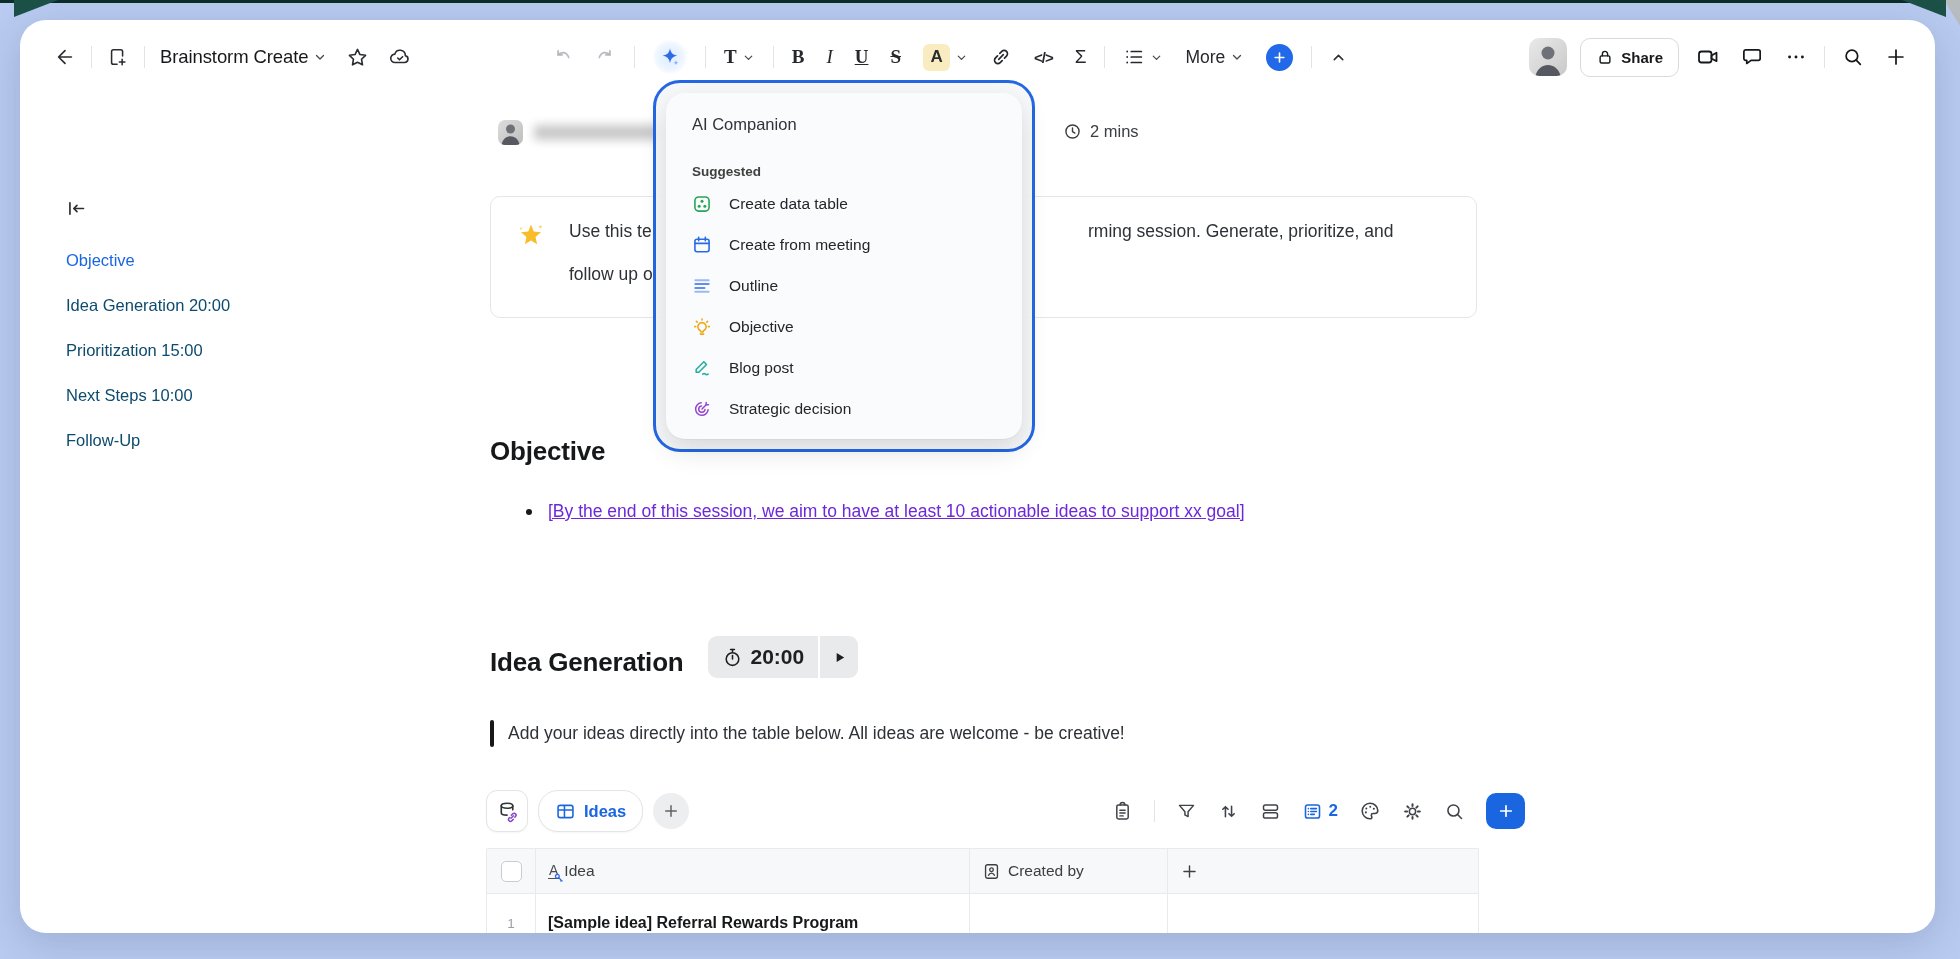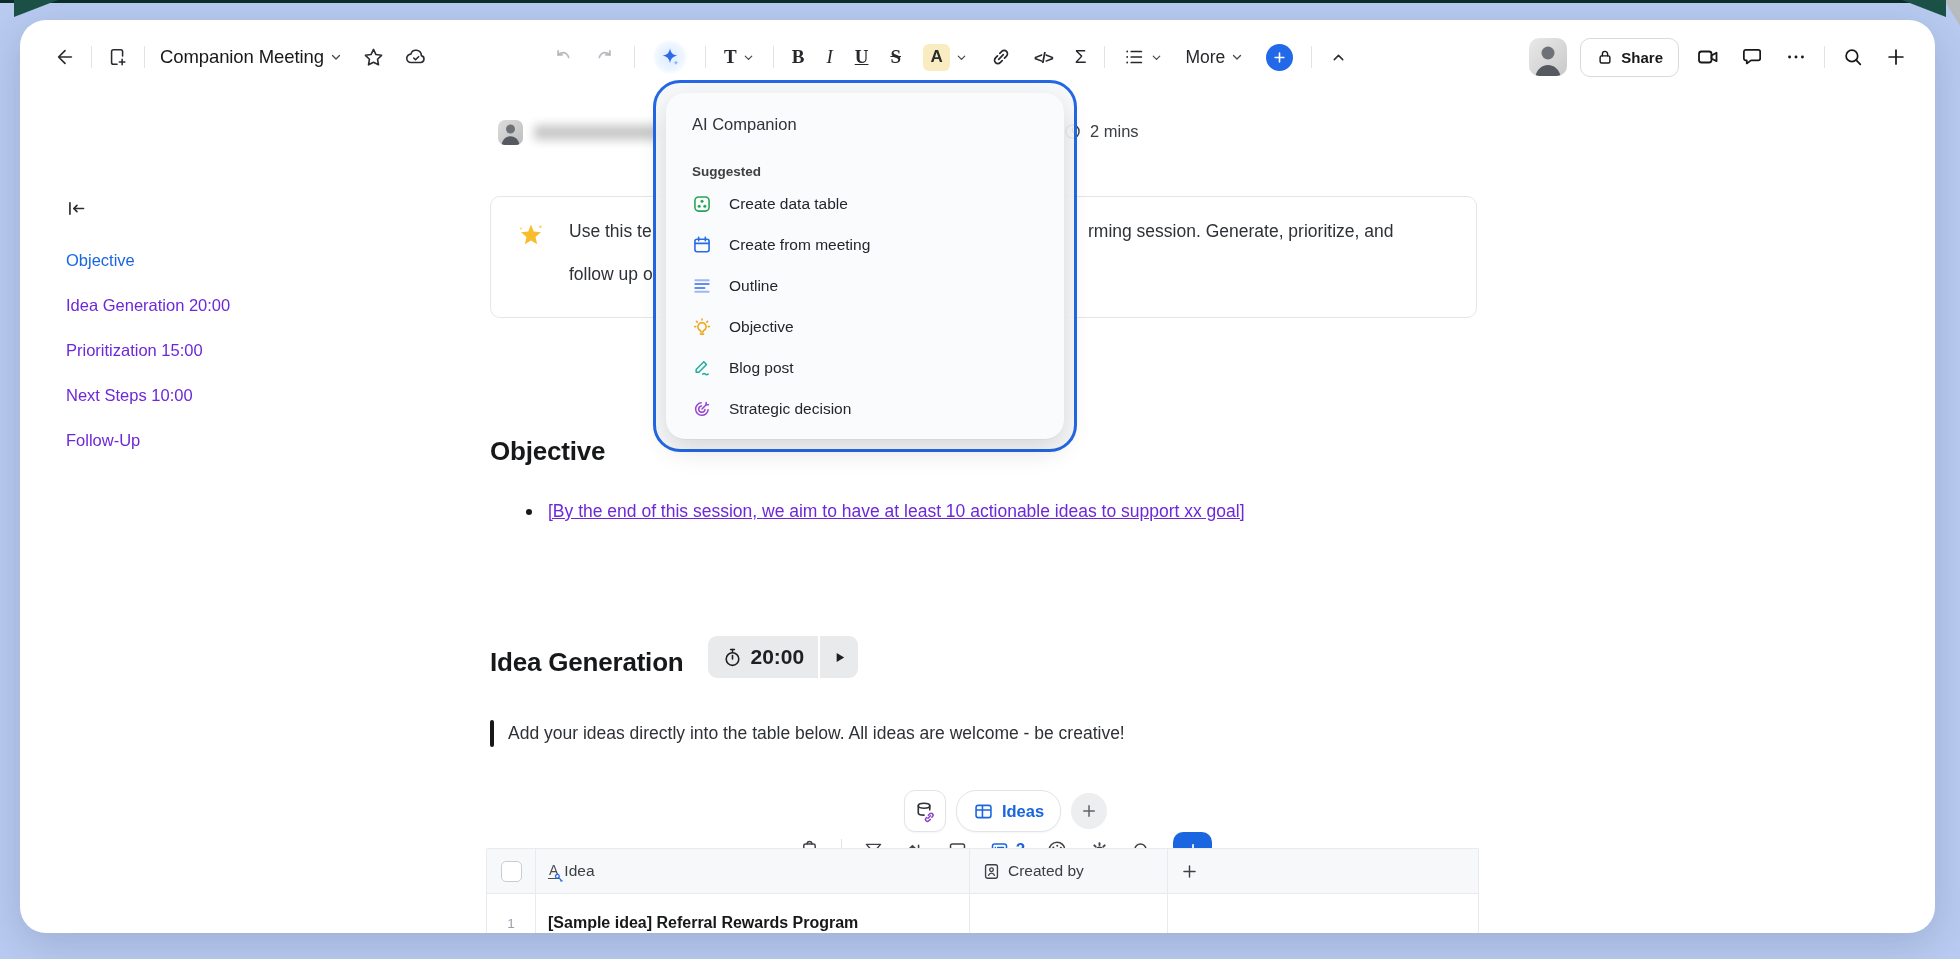--- a/index.html
+++ b/index.html
@@ -32,21 +32,21 @@
   .sparkle-wrap{width:34px;height:34px;border-radius:50%;background:radial-gradient(circle,#dcebff 0%,#eef6ff 55%,rgba(255,255,255,0) 75%);display:flex;align-items:center;justify-content:center;}
   .more-label{font-size:17.5px;color:#26282c;}
   .plus-circle{width:27px;height:27px;border-radius:50%;background:#2169e8;display:flex;align-items:center;justify-content:center;}
   .avatar{width:38px;height:38px;border-radius:10px;background:linear-gradient(135deg,#e9e9e9,#c9c9c9);overflow:hidden;position:relative;flex:none;}
   .avatar svg{position:absolute;left:0;top:2px;}
   .share-btn{display:inline-flex;align-items:center;gap:7px;height:37px;padding:0 15px;border:1px solid #d7dadd;border-radius:10px;background:#fff;cursor:pointer;}
   .share-label{font-size:15px;font-weight:700;color:#17181a;}
   
   .outline{position:absolute;left:46px;top:178px;}
   .outline-collapse{cursor:pointer;margin-bottom:28px;}
-  .outline-item{font-size:16.5px;color:#6d28d9;margin-bottom:26px;cursor:pointer;white-space:nowrap;}
+  .outline-item{font-size:16.5px;color:#0c4a6e;margin-bottom:26px;cursor:pointer;white-space:nowrap;}
   .outline-item.active{color:#1a66e0;font-weight:500;}
   
   .author-row{position:absolute;left:478px;top:100px;width:987px;height:28px;}
   .author-avatar{position:absolute;left:0;top:0;width:25px;height:25px;border-radius:7px;background:linear-gradient(135deg,#ddd,#bdbdbd);overflow:hidden;}
   .author-name-blur{position:absolute;left:36px;top:5px;width:128px;height:15px;background:#9b9b9b;border-radius:3px;filter:blur(5px);opacity:.55;}
   .read-time{position:absolute;left:565px;top:2px;display:flex;align-items:center;gap:8px;color:#3c4043;font-size:16.5px;}
   .callout{position:absolute;left:470px;top:176px;width:985px;height:120px;border:1px solid #e4e6e9;border-radius:10px;background:#fff;}
   .callout-star{position:absolute;left:25px;top:24px;}
   .callout-t1l{position:absolute;left:78px;top:24px;font-size:17.5px;color:#2e3136;white-space:nowrap;}
   .callout-t1r{position:absolute;left:553px;top:24px;font-size:17.5px;color:#2e3136;white-space:nowrap;margin-left:44px;}
@@ -59,21 +59,21 @@
   .h-idea{font-size:26px;font-weight:700;color:#17181a;letter-spacing:-.2px;}
   .timer-chip{display:flex;align-items:stretch;height:42px;background:#e9eaeb;border-radius:9px;overflow:hidden;cursor:pointer;}
   .timer-main{display:flex;align-items:center;gap:8px;padding:16px 14px;}
   .timer-value{font-size:21px;font-weight:700;color:#1d1f23;}
   .timer-sep{width:2px;background:#ffffff;}
   .timer-play{width:38px;display:flex;align-items:center;justify-content:center;}
   .quote-row{position:absolute;left:470px;top:700px;display:flex;align-items:center;gap:14px;}
   .quote-bar{width:4px;height:27px;background:#17181a;border-radius:2px;flex:none;}
   .quote-text{font-size:17.5px;color:#2e3136;}
   
-  .grid-toolbar{position:absolute;left:466px;top:770px;width:1039px;display:flex;align-items:center;justify-content:space-between;flex-direction:column;}
+  .grid-toolbar{position:absolute;left:466px;top:770px;width:1039px;display:flex;align-items:center;justify-content:space-between;}
   .gt-left{display:flex;align-items:center;gap:10px;}
   .db-btn{width:40px;height:40px;border:1px solid #e2e4e8;border-radius:11px;background:#fff;display:flex;align-items:center;justify-content:center;box-shadow:0 1px 2px rgba(0,0,0,.04);cursor:pointer;}
   .ideas-pill{display:flex;align-items:center;gap:8px;height:40px;padding:0 16px;border:1px solid #e2e4e8;border-radius:20px;background:#fff;box-shadow:0 1px 2px rgba(0,0,0,.04);cursor:pointer;}
   .ideas-label{font-size:16.5px;font-weight:600;color:#1a66e0;}
   .add-view{width:36px;height:36px;border-radius:50%;background:#eceef0;display:flex;align-items:center;justify-content:center;cursor:pointer;}
   .gt-right{display:flex;align-items:center;gap:21px;}
   .gt-icon{cursor:pointer;display:inline-flex;}
   .fields-group{display:flex;align-items:center;gap:6px;cursor:pointer;}
   .fields-count{font-size:17px;font-weight:600;color:#1a66e0;}
   .grid-add{width:39px;height:36px;border-radius:10px;background:#1a66e0;display:flex;align-items:center;justify-content:center;cursor:pointer;}
@@ -86,21 +86,21 @@
   .gc2{width:421px;padding-left:12px;gap:5px;}
   .gc3{width:185px;padding-left:12px;gap:7px;}
   .gc4{flex:1;padding-left:12px;}
   .checkbox{width:19px;height:19px;border:1.5px solid #c9cdd3;border-radius:5px;background:#fff;cursor:pointer;}
   .col-label{font-size:15.5px;color:#3c4043;}
   .a-key{position:relative;font-size:14px;color:#4a4e55;border-bottom:1.6px solid #4a4e55;line-height:15px;padding:0 1px;}
   .a-key svg{position:absolute;right:-5px;bottom:-5px;}
   .row-num{font-size:13.5px;color:#9aa0a6;}
   .row-idea{font-size:16px;font-weight:700;color:#17181a;}
   
-  .ai-pop{position:absolute;left:653px;top:80px;width:424px;border:3.5px solid #2468e5;border-radius:27px;background:rgba(246,248,250,.92);padding:10px;box-sizing:border-box;z-index:50;}
+  .ai-pop{position:absolute;left:653px;top:80px;width:382px;border:3.5px solid #2468e5;border-radius:27px;background:rgba(246,248,250,.92);padding:10px;box-sizing:border-box;z-index:50;}
   .ai-card{background:#fafbfc;border-radius:19px;box-shadow:0 10px 28px rgba(0,0,0,.14),0 1px 0 rgba(0,0,0,.03);padding:20px 0 10px 0;}
   .ai-title{font-size:16.5px;color:#30343a;padding:2px 26px 0 26px;cursor:text;}
   .ai-section{font-size:13.5px;font-weight:600;color:#404040;padding:0 26px;margin-top:30px;margin-bottom:4px;}
   .ai-item{display:flex;align-items:center;gap:17px;height:41px;padding:0 26px;cursor:pointer;}
   .ai-item-label{font-size:15.5px;color:#23262b;}
 </style>
 </head>
 <body>
 
 <div class="edge-top"></div>
@@ -122,21 +122,21 @@
     <span class="tb-btn">
         <span class="ic">
           <svg width="22" height="22" viewBox="0 0 24 24" fill="none" stroke="#2a2c30" stroke-width="1.7" stroke-linecap="round" stroke-linejoin="round">
             <path d="M17 11V6a2 2 0 0 0-2-2H7a2 2 0 0 0-2 2v12a2 2 0 0 0 2 2h4"></path>
             <path d="M16.5 14.5v6M13.5 17.5h6"></path>
           </svg>
         </span>
       </span>
     <span class="tb-div"></span>
     <span class="tb-btn">
-      <span class="doc-title">Companion Meeting</span>
+      <span class="doc-title">Brainstorm Create</span>
       <span class="ic">
           <svg width="14" height="14" viewBox="0 0 24 24" fill="none" stroke="#44474d" stroke-width="2.2" stroke-linecap="round" stroke-linejoin="round">
             <path d="M6 9.5l6 6 6-6"></path>
           </svg>
         </span>
     </span>
     <span class="tb-btn">
         <span class="ic">
           <svg width="23" height="23" viewBox="0 0 24 24" fill="none" stroke="#2a2c30" stroke-width="1.7" stroke-linejoin="round">
             <path d="M12 3.6l2.6 5.3 5.8.8-4.2 4.1 1 5.8-5.2-2.7-5.2 2.7 1-5.8-4.2-4.1 5.8-.8z"></path>

